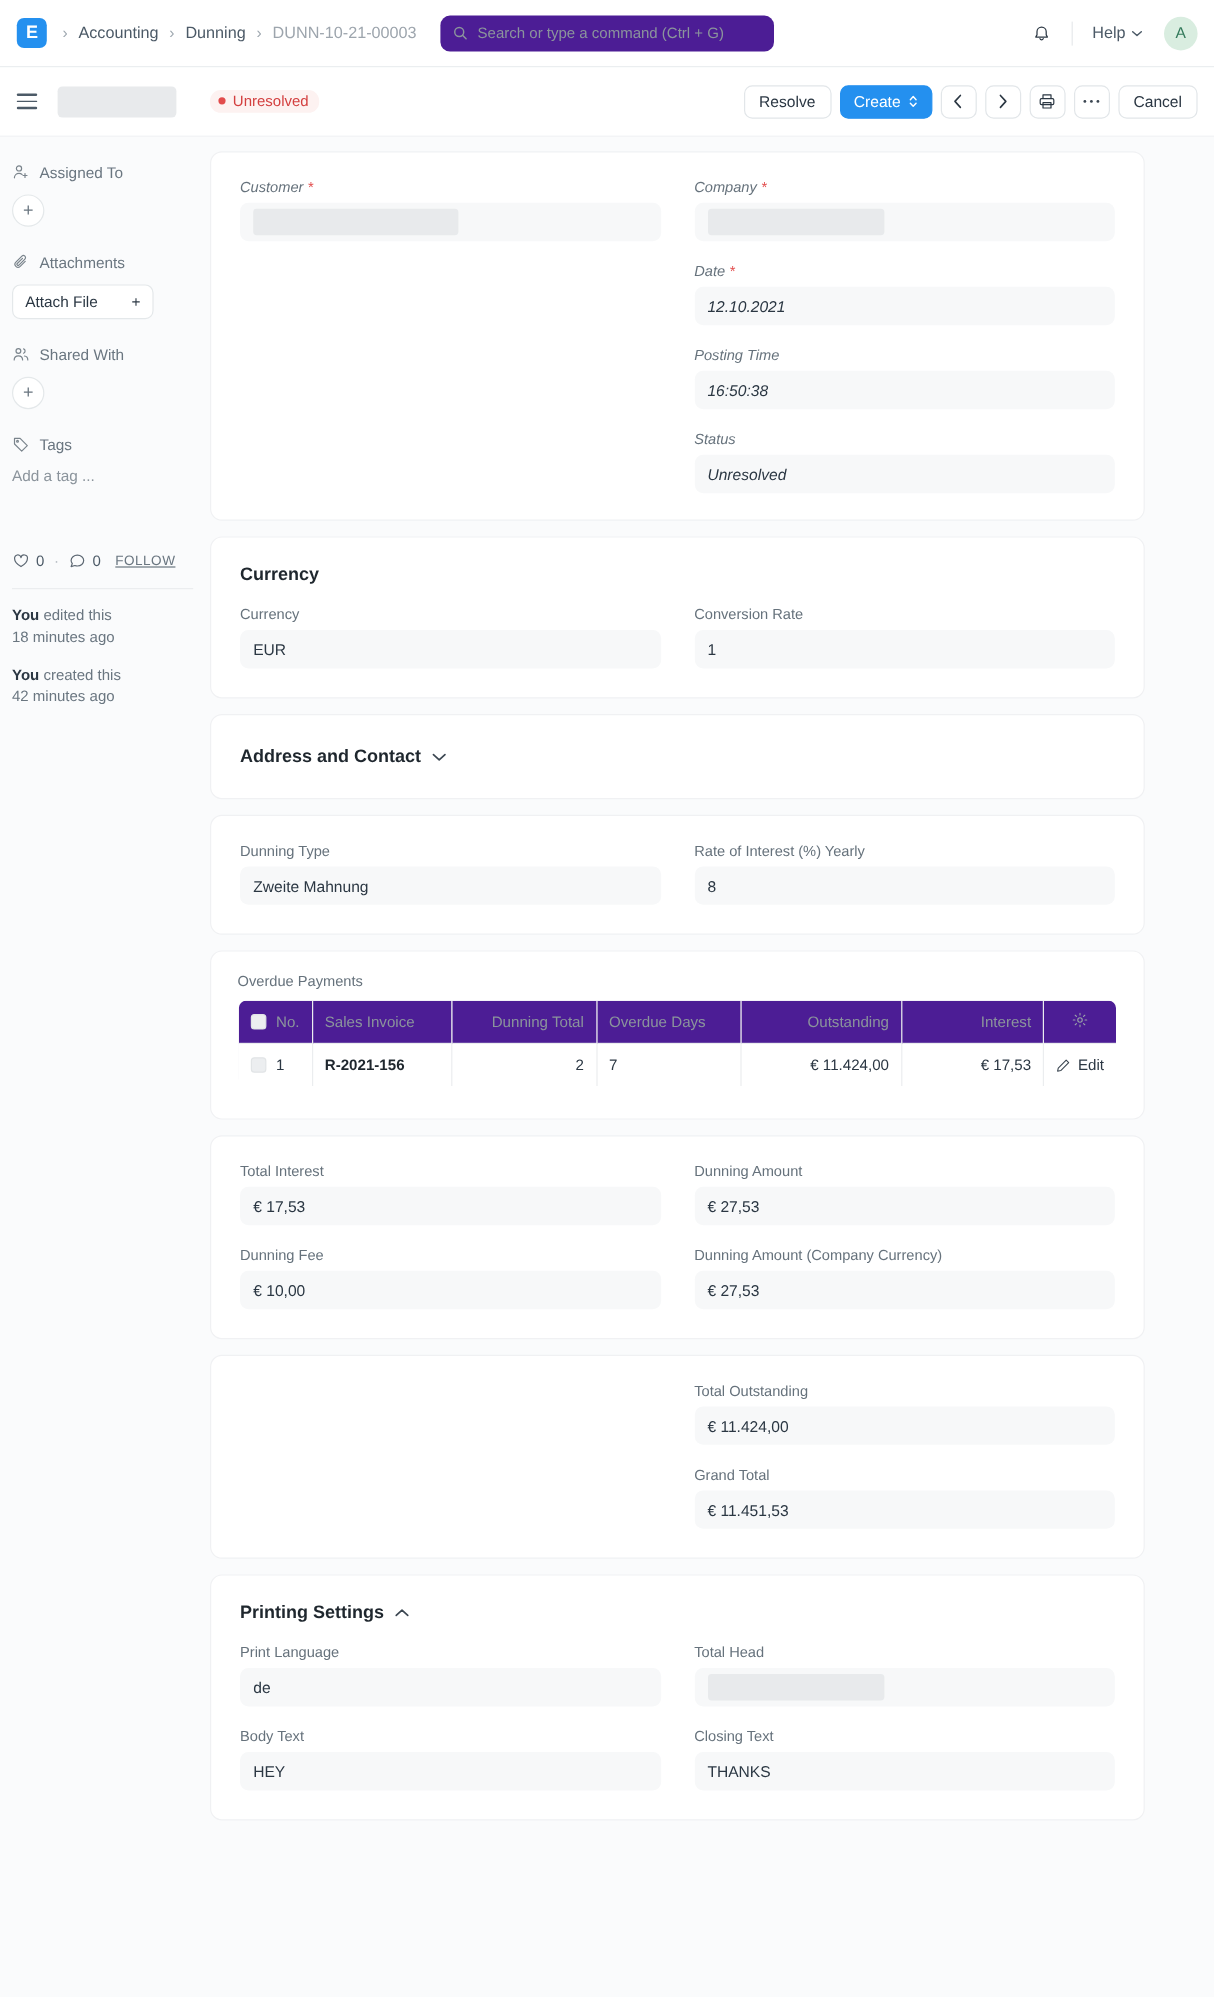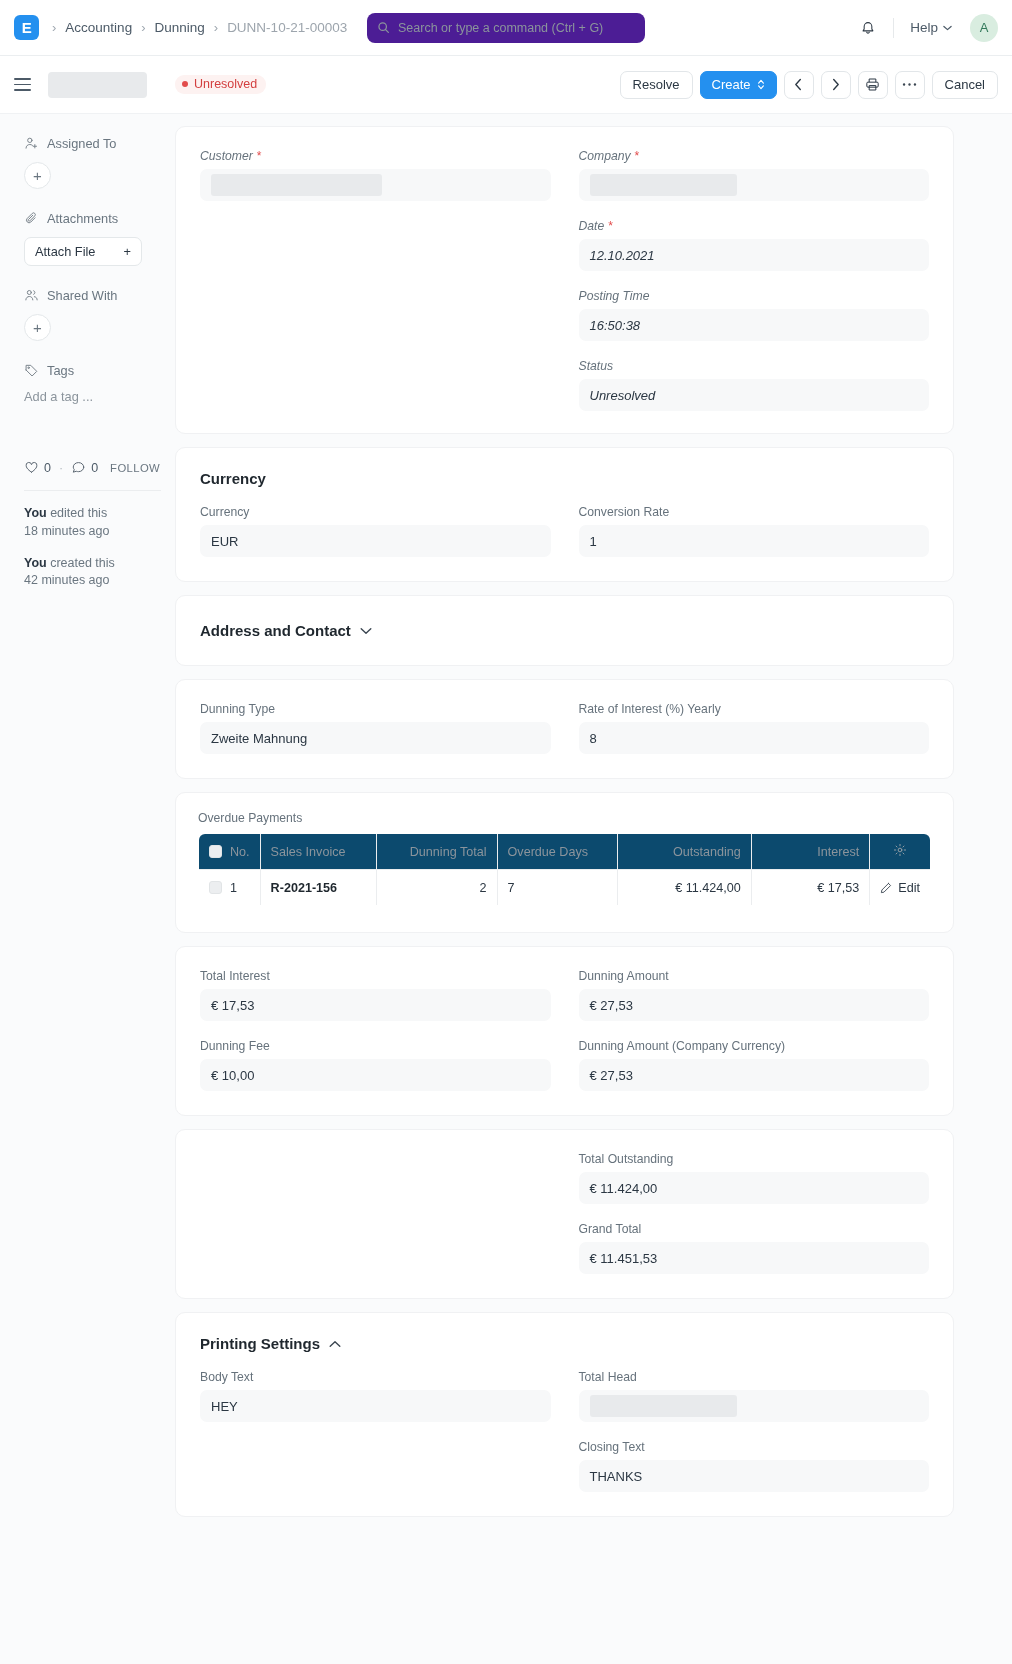--- a/index.html
+++ b/index.html
@@ -93,21 +93,21 @@
   .btn.icon-btn { width: 30px; padding: 0; }
   .btn.primary {
     background: #2490ef; border-color: #2490ef; color: #fff;
     gap: 6px; padding: 0 11px;
   }
   .chev-updown { display: inline-flex; flex-direction: column; line-height: 0; gap: 1px; }
 
   
   .layout { display: flex; align-items: flex-start; }
   .sidebar {
-    width: 175px; flex-shrink: 0; padding: 22px 14px 0 24px;
+    width: 175px; flex-shrink: 0; padding: 22px 14px 0 10px;
   }
   .side-section { margin-bottom: 22px; }
   .side-head {
     display: flex; align-items: center; gap: 8px;
     font-size: 12.8px; color: #6a7680; margin-bottom: 11px;
   }
   .plus-circle {
     width: 27px; height: 27px; border-radius: 50%;
     border: 1px solid #e4e8ea; background: #fff;
     display: flex; align-items: center; justify-content: center;
@@ -119,21 +119,21 @@
     justify-content: space-between; padding: 0 10px;
     font-size: 12.8px; color: #2b3743;
   }
   .add-tag { font-size: 12.8px; color: #8b949c; }
 
   .social-row {
     display: flex; align-items: center; gap: 5px;
     margin-top: 56px; font-size: 12.5px; color: #4c5a67;
   }
   .social-row .dot-sep { color: #b4bbc1; padding: 0 3px; }
-  .follow-txt { font-size: 11.3px; color: #6a7680; letter-spacing: .4px; margin-left: 7px; }
+  .follow-txt { font-size: 11.3px; color: #6a7680; letter-spacing: .4px; margin-left: 7px; text-decoration: underline; }
   .side-rule { height: 1px; background: #ebedef; margin: 15px 0 14px 0; }
   .hist-line { font-size: 12.5px; color: #6a7680; line-height: 1.42; margin-bottom: 14px; }
   .hist-line b { color: #2b3743; font-weight: 600; }
 
   
   .main { flex: 1; padding: 12px 58px 0 0; }
   .card {
     background: #fff; border: 1px solid #f0f1f3; border-radius: 10px;
     margin-bottom: 13px; padding: 22px 24px 24px 24px;
   }
@@ -161,21 +161,21 @@
 
   
   .grid-label { font-size: 12.2px; color: #66727c; margin-bottom: 8px; }
   .dtable { width: 100%; border-collapse: collapse; border: 1px solid #ebedef; border-radius: 7px; overflow: hidden; }
   .dtable th, .dtable td {
     border-right: 1px solid #ebedef; border-bottom: 1px solid #ebedef;
     font-weight: 400; font-size: 12.6px; padding: 9px 10px; height: 36px;
   }
   .dtable tr:last-child td { border-bottom: none; }
   .dtable th:last-child, .dtable td:last-child { border-right: none; }
-  .dtable th { color: #8b949c; text-align: left; background: #0c4a6e; }
+  .dtable th { color: #8b949c; text-align: left; background: #4c1d95; }
   .dtable th.num, .dtable td.num { text-align: right; }
   .dtable td { color: #2b3743; }
   .cb {
     width: 13px; height: 13px; border-radius: 3px; background: #eceef0;
     border: 1px solid #e1e4e6; display: inline-block; vertical-align: -2px;
   }
   .th-first { width: 56px; }
   .th-first .inner { display: flex; align-items: center; gap: 8px; }
   .col-invoice { width: 118px; }
   .col-level { width: 122px; }
@@ -583,20 +583,24 @@
         <span>Printing Settings</span>
         <span>
           <svg width="12" height="8" viewBox="0 0 12 8" fill="none" stroke="#3b4651" stroke-width="1.4" stroke-linecap="round" stroke-linejoin="round">
               <path d="M1.2 6.2L6 1.8l4.8 4.4"></path>
             </svg>
         </span>
       </div>
       <div class="grid2">
         <div class="col">
           <div class="field">
+            <label class="flabel">Print Language</label>
+            <div class="fctl">de</div>
+          </div>
+          <div class="field">
             <label class="flabel">Body Text</label>
             <div class="fctl">HEY</div>
           </div>
         </div>
         <div class="col">
           <div class="field">
             <label class="flabel">Total Head</label>
             <div class="fctl empty">
               <span class="skel-inner" style="width:45%"></span>
             </div>

